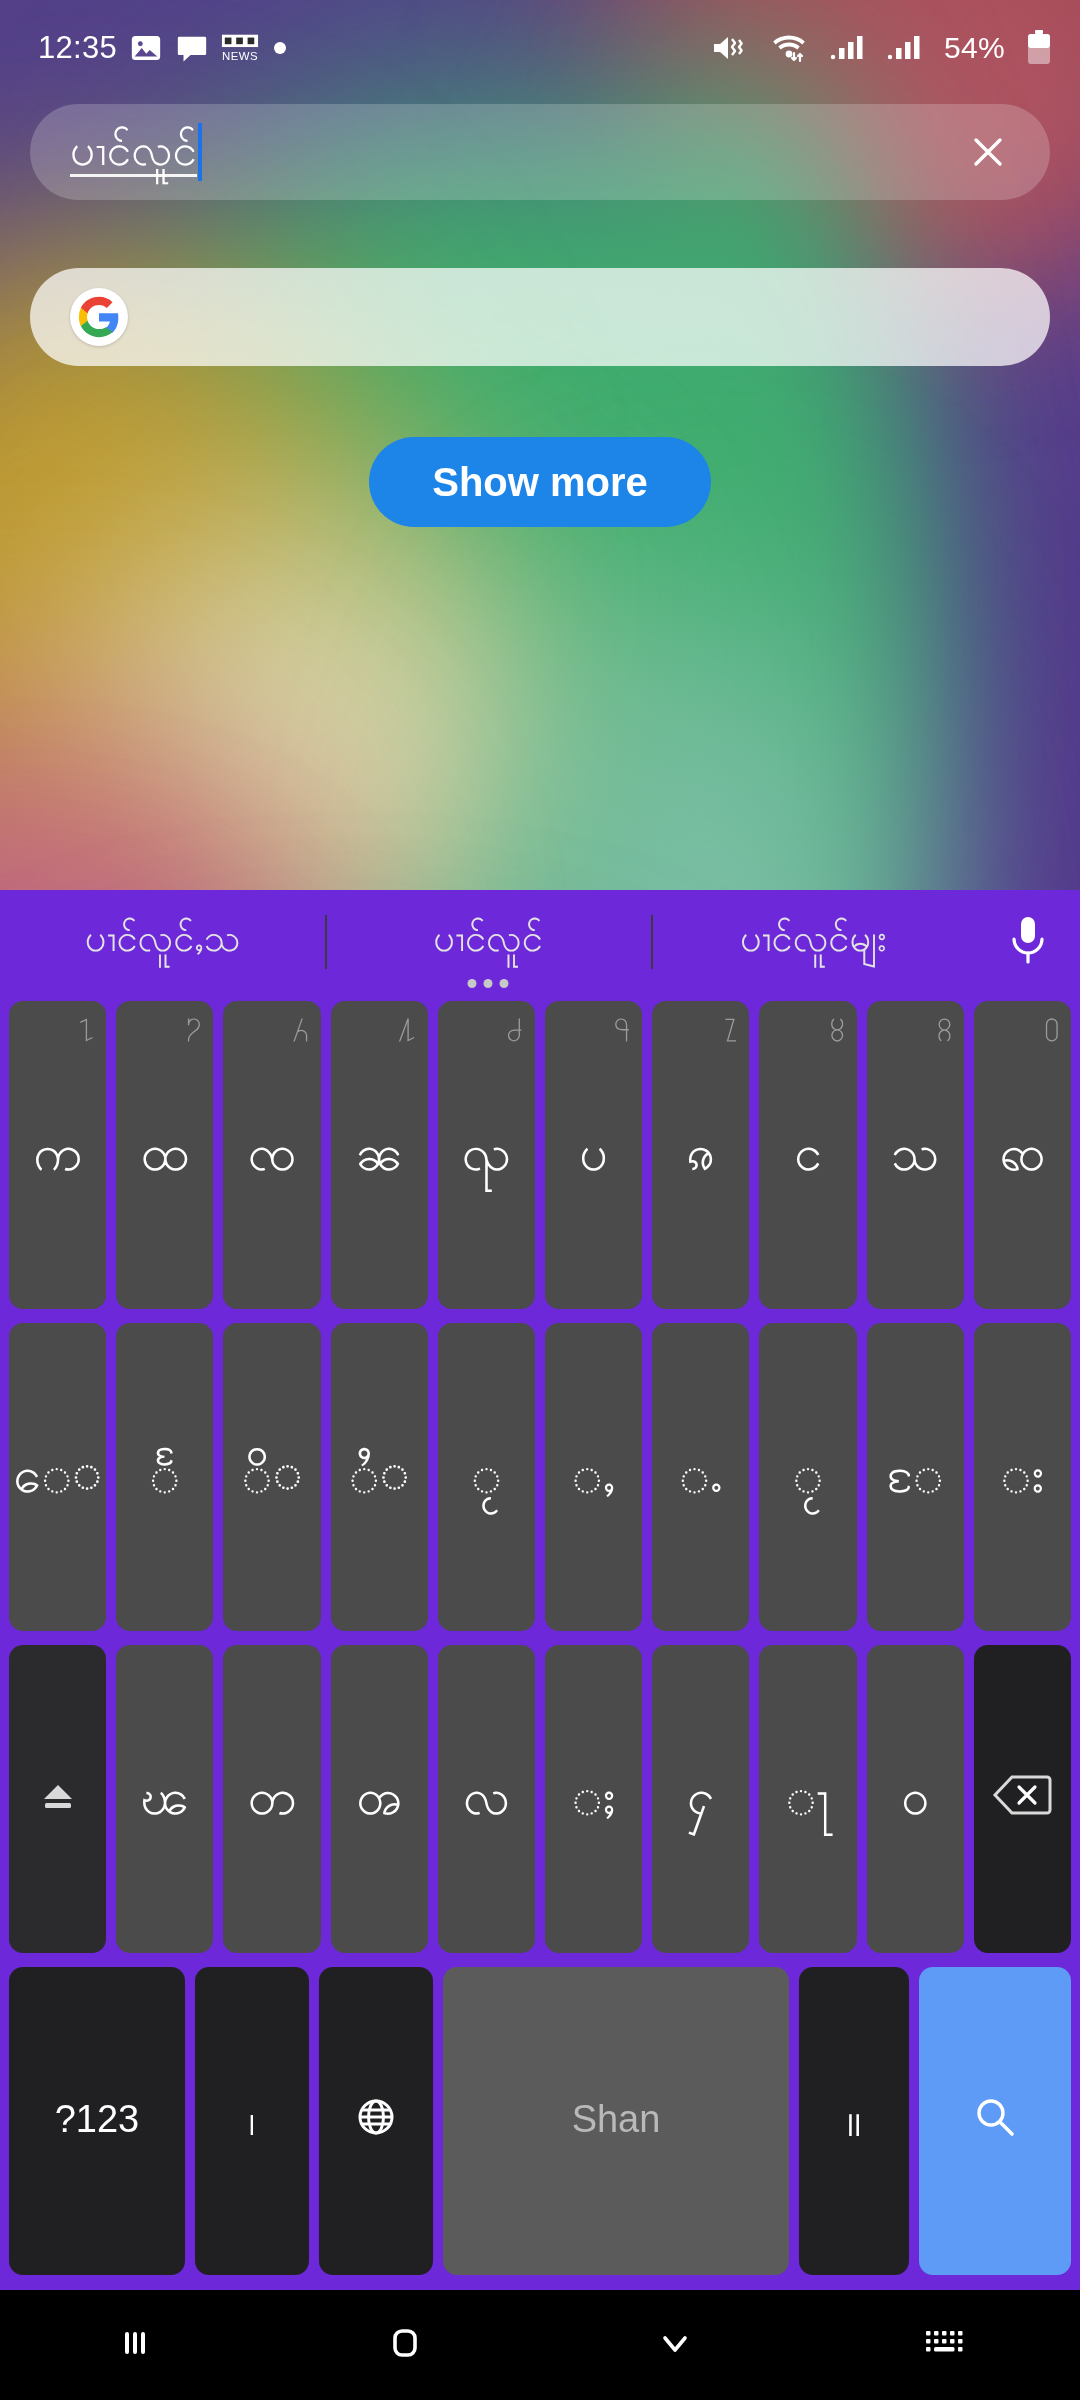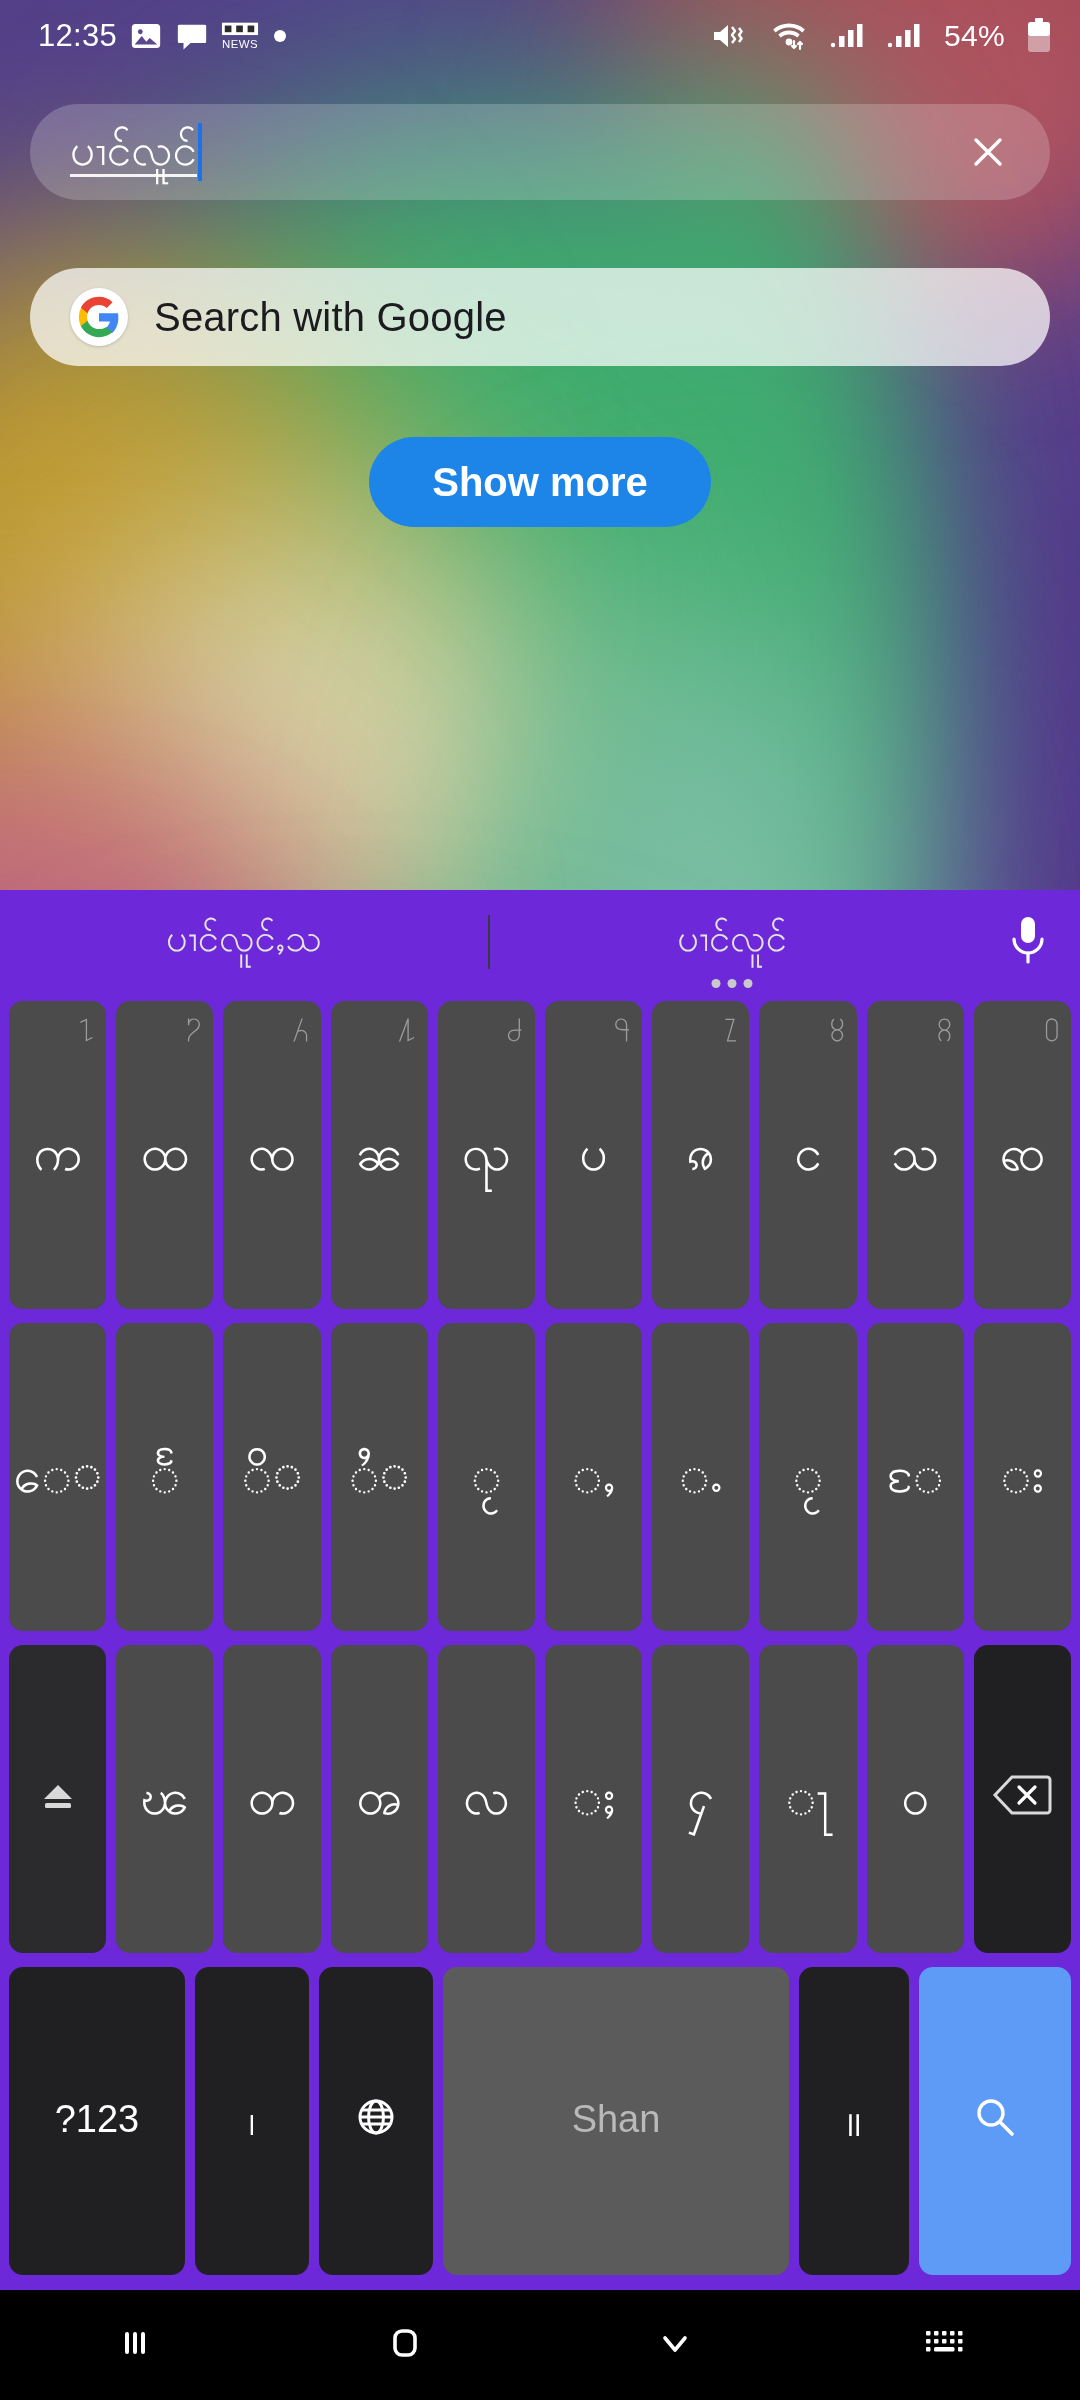--- a/index.html
+++ b/index.html
@@ -81,21 +81,21 @@
     left:-5%; bottom:-10%; width:75%; height:30%;
     background:#8b86c8; filter:blur(120px);
   }
   .b-botpink {
     left:52%; bottom:-6%; width:30%; height:18%;
     background:#a874b4; filter:blur(100px);
   }
 
   
   #statusbar {
-    position:absolute; top:0; left:0; width:1080px; height:72px;
+    position:absolute; top:12px; left:0; width:1080px; height:72px;
     display:flex; align-items:center;
     padding:0 28px 0 38px;
     color:#fff;
     z-index:20;
   }
   .sb-left { display:flex; align-items:center; gap:12px; }
   .sb-time { font-size:31px; letter-spacing:.3px; font-weight:400; }
   .sb-right { margin-left:auto; display:flex; align-items:center; gap:21px; }
   .sb-batt-text { font-size:30px; letter-spacing:.3px; }
 
@@ -398,40 +398,42 @@
 
   <div id="google-row">
     <span class="g-logo">
       <svg width="44" height="44" viewBox="0 0 48 48">
         <path fill="#4285F4" d="M45.1 24.5c0-1.6-.1-3.2-.4-4.7H24v9h11.9c-.5 2.8-2.1 5.2-4.4 6.8v5.6h7.1c4.2-3.8 6.5-9.5 6.5-16.7z"></path>
         <path fill="#34A853" d="M24 46c5.9 0 10.9-2 14.6-5.3l-7.1-5.6c-2 1.3-4.5 2.1-7.5 2.1-5.8 0-10.7-3.9-12.4-9.1H4.2v5.8C7.9 41.3 15.4 46 24 46z"></path>
         <path fill="#FBBC05" d="M11.6 28.1c-.4-1.3-.7-2.7-.7-4.1s.3-2.8.7-4.1v-5.8H4.2A22 22 0 002 24c0 3.6.9 6.9 2.2 9.9l7.4-5.8z"></path>
         <path fill="#EA4335" d="M24 10.8c3.3 0 6.2 1.1 8.5 3.3l6.3-6.3C34.9 4.1 29.9 2 24 2 15.4 2 7.9 6.7 4.2 14l7.4 5.8c1.7-5.2 6.6-9 12.4-9z"></path>
       </svg>
     </span>
-    <span class="g-label">Search with Google</span>
   </div>
 
   <div id="show-more">
     <span>Show more</span>
   </div>
 
   <div id="keyboard">
 
     <div id="suggestions">
       <div class="sugg">
         <span>ပၢင်လူင်ႇသ</span>
       </div>
       <div class="sugg">
         <span>ပၢင်လူင်</span>
         <span class="dots">
             <i></i>
             <i></i>
             <i></i>
           </span>
+      </div>
+      <div class="sugg">
+        <span>ပၢင်လူင်မျး</span>
       </div>
       <div id="mic-key">
         <span>
           <svg width="46" height="54" viewBox="0 0 46 54">
             <rect x="16" y="4" width="14" height="26" rx="7" fill="#fff"></rect>
             <path d="M9 26a14 14 0 0028 0" stroke="#fff" stroke-width="3.2" fill="none" stroke-linecap="round"></path>
             <path d="M23 40v9" stroke="#fff" stroke-width="3.2" stroke-linecap="round"></path>
           </svg>
         </span>
       </div>

